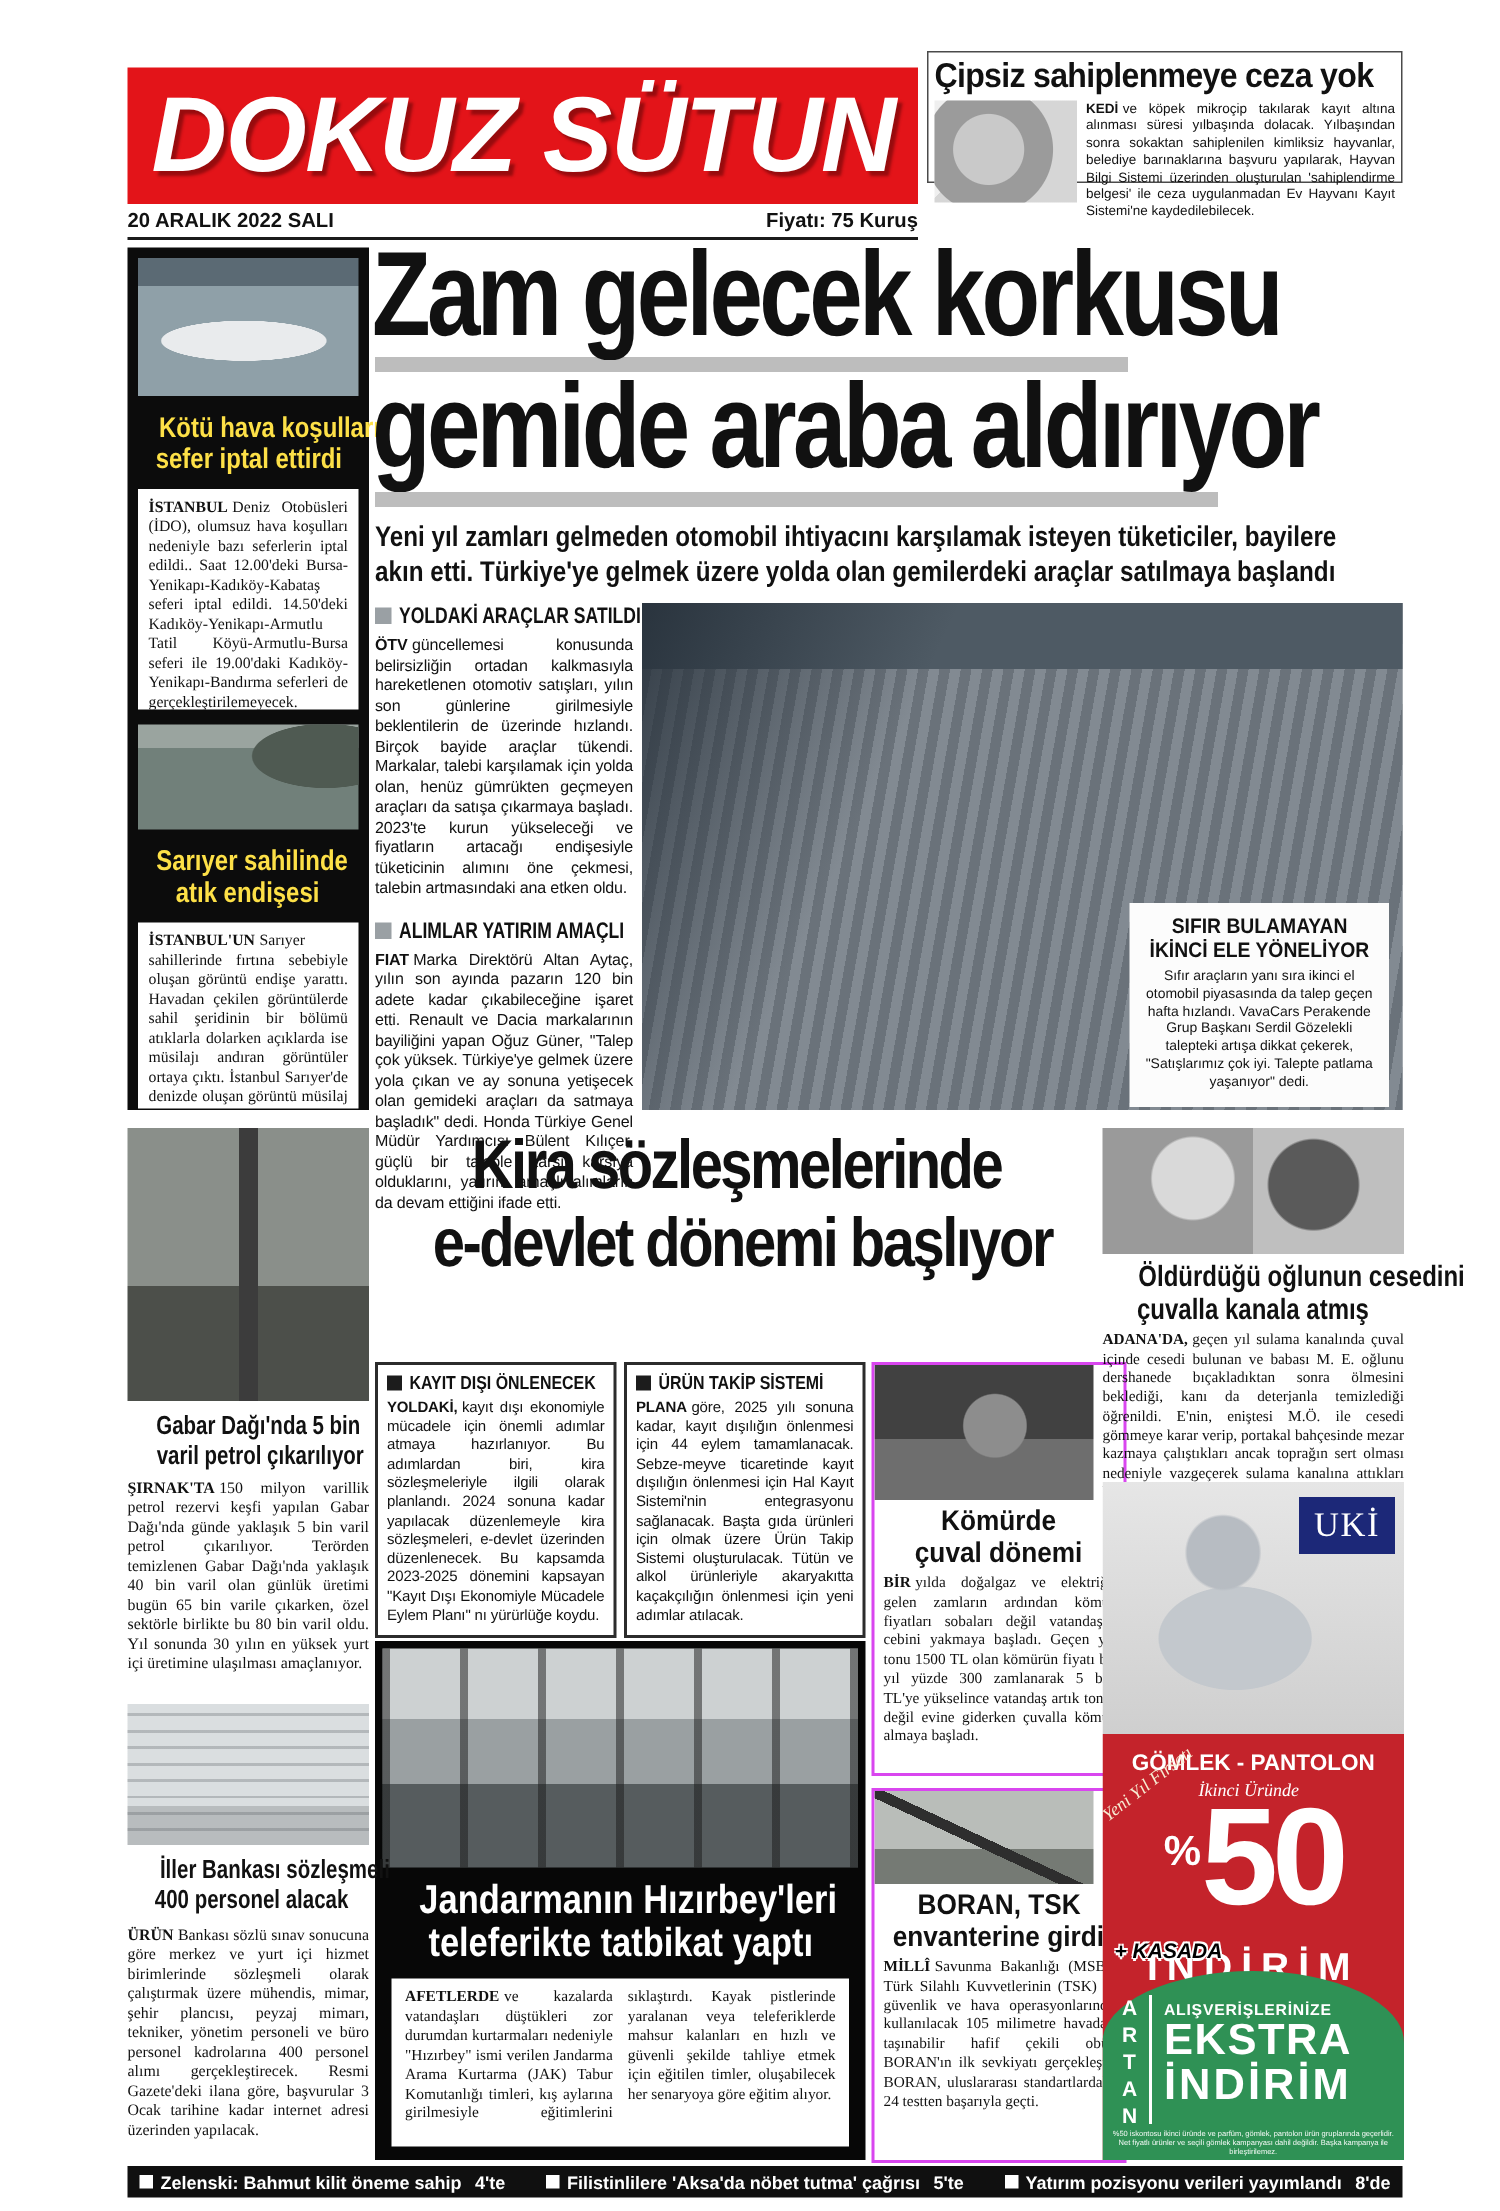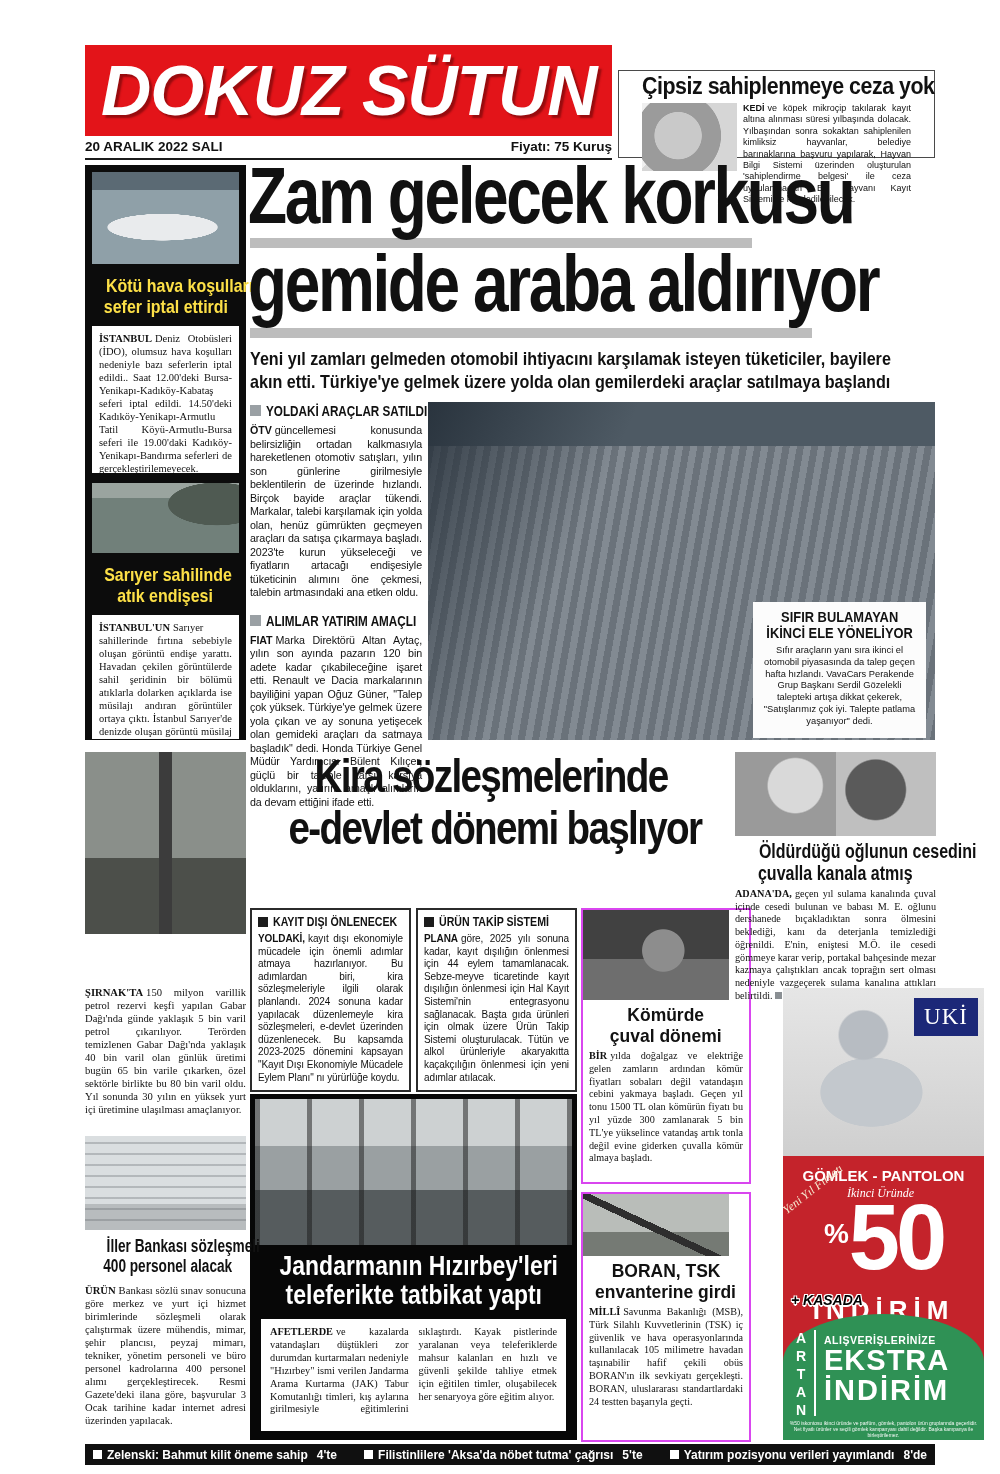--- a/index.html
+++ b/index.html
@@ -18,21 +18,21 @@
   .sqicon.small{width:7px;height:7px;background:#8a8f93;}
 
   
   .masthead{left:85px;top:45px;width:527px;height:91px;background:#e31419;display:flex;align-items:center;justify-content:center;}
   .masthead-title{color:#fff;font-style:italic;font-weight:800;font-size:71px;letter-spacing:-1px;
       text-shadow:3px 3px 2px rgba(60,0,0,.45);transform:scaleX(.98);}
   .dateline{left:85px;top:139px;width:527px;display:flex;justify-content:space-between;font-weight:bold;font-size:13.5px;}
   .hdr-rule{left:85px;top:158px;width:527px;height:2px;background:#1b1b1b;}
 
   
-  .chipbox{left:618px;top:34px;width:317px;height:88px;border:1px solid #4a4a4a;box-sizing:border-box;padding:2px 23px;margin-top:36px;}
+  .chipbox{left:618px;top:34px;width:317px;height:88px;border:1px solid #4a4a4a;box-sizing:border-box;padding:2px 4px;}
   .chip-hl{font-weight:800;font-size:23px;letter-spacing:-0.5px;white-space:nowrap;transform:scaleX(.93);transform-origin:0 50%;}
   .chip-row{display:flex;gap:6px;margin-top:3px;}
   .chip-photo{width:95px;height:68px;background:
       radial-gradient(circle at 38% 48%, #c9c9c9 0 34%, #9b9b9b 35% 62%, transparent 63%),
       linear-gradient(135deg,#efefef 0 40%,#d6d6d6 40% 100%);}
   .chip-body{flex:1;font-size:9px;line-height:11.4px;text-align:justify;}
 
   
   .rail1{left:85px;top:165px;width:161px;height:575px;background:#0c0c0c;box-sizing:border-box;padding:7px;}
   .rail-photo{width:147px;}
@@ -113,21 +113,21 @@
   .adanaphoto{left:735px;top:752px;width:201px;height:84px;background:
       radial-gradient(circle at 30% 40%, #d9d9d9 0 18%, transparent 19%),
       radial-gradient(circle at 70% 45%, #5a5a5a 0 20%, transparent 21%),
       linear-gradient(90deg,#9a9a9a 0 50%,#bfbfbf 50%);}
   .adana-hl{left:735px;top:840px;width:201px;font-weight:800;font-size:19.5px;line-height:22px;}
   .adana-hl .fitc{transform:scaleX(.82);}
   .adana-body{left:735px;top:888px;width:201px;font-size:10.2px;line-height:12.7px;}
   .pageref{font-weight:bold;white-space:nowrap;}
 
   
-  .ad{left:735px;top:988px;width:201px;height:452px;overflow:hidden;margin-left:48px;}
+  .ad{left:735px;top:988px;width:201px;height:452px;overflow:hidden;}
   .ad-top{height:168px;background:
       radial-gradient(circle at 40% 28%, #b7bcc2 0 14%, transparent 15%),
       radial-gradient(ellipse 42% 34% at 44% 62%, #c3c8cd 0 60%, transparent 61%),
       linear-gradient(180deg,#e6e6e6,#cfcfcf);position:relative;}
   .ukibox{position:absolute;right:6px;top:10px;width:64px;height:38px;background:#1c2878;
       color:#fff;display:flex;align-items:center;justify-content:center;
       font-family:"Liberation Serif",serif;font-size:23px;letter-spacing:1px;}
   .ad-red{height:284px;background:#c4232b;position:relative;color:#fff;}
   .ribbon{position:absolute;left:-6px;top:26px;transform:rotate(-38deg);
       font-family:"Liberation Serif",serif;font-style:italic;font-size:12px;color:#f7ecd2;}
@@ -335,20 +335,24 @@
           <div class="ad-shopping">ALIŞVERİŞLERİNİZE</div>
           <div class="ad-extra">EKSTRA</div>
           <div class="ad-extra2">İNDİRİM</div>
         </div>
         <div class="fineprint">%50 iskontosu ikinci üründe ve parfüm, gömlek, pantolon ürün gruplarında geçerlidir. Net fiyatlı ürünler ve seçili gömlek kampanyası dahil değildir. Başka kampanya ile birleştirilemez.</div>
       </div>
     </div>
   </div>
 
   <div class="abs drillphoto"></div>
+  <div class="abs gabar-hl ctr">
+    <span class="fitc">Gabar Dağı'nda 5 bin</span><br>
+    <span class="fitc">varil petrol çıkarılıyor</span>
+  </div>
   <p class="abs gabar-body serifbody jus" style="margin:0">
     <b class="lead-word">ŞIRNAK'TA</b><span>150 milyon varillik petrol rezervi keşfi yapılan Gabar Dağı'nda günde yaklaşık 5 bin varil petrol çıkarılıyor. Terörden temizlenen Gabar Dağı'nda yaklaşık 40 bin varil olan günlük üretimi bugün 65 bin varile çıkarken, özel sektörle birlikte bu 80 bin varil oldu. Yıl sonunda 30 yılın en yüksek yurt içi üretimine ulaşılması amaçlanıyor.</span>
   </p>
   <div class="abs buildphoto"></div>
   <div class="abs iller-hl ctr">
     <span class="fitc">İller Bankası sözleşmeli</span><br>
     <span class="fitc">400 personel alacak</span>
   </div>
   <p class="abs iller-body serifbody jus" style="margin:0">
     <b class="lead-word">ÜRÜN</b><span>Bankası sözlü sınav sonucuna göre merkez ve yurt içi hizmet birimlerinde sözleşmeli olarak çalıştırmak üzere mühendis, mimar, şehir plancısı, peyzaj mimarı, tekniker, yönetim personeli ve büro personel kadrolarına 400 personel alımı gerçekleştirecek. Resmi Gazete'deki ilana göre, başvurular 3 Ocak tarihine kadar internet adresi üzerinden yapılacak.</span>

